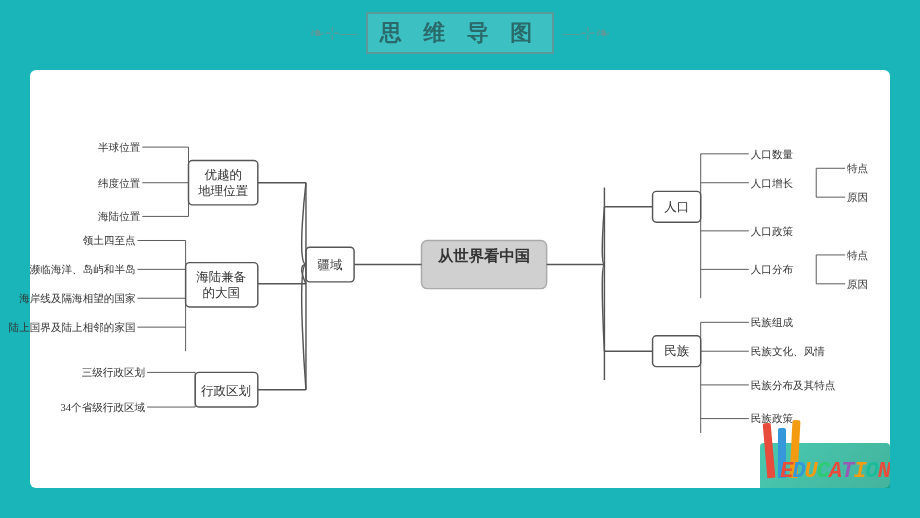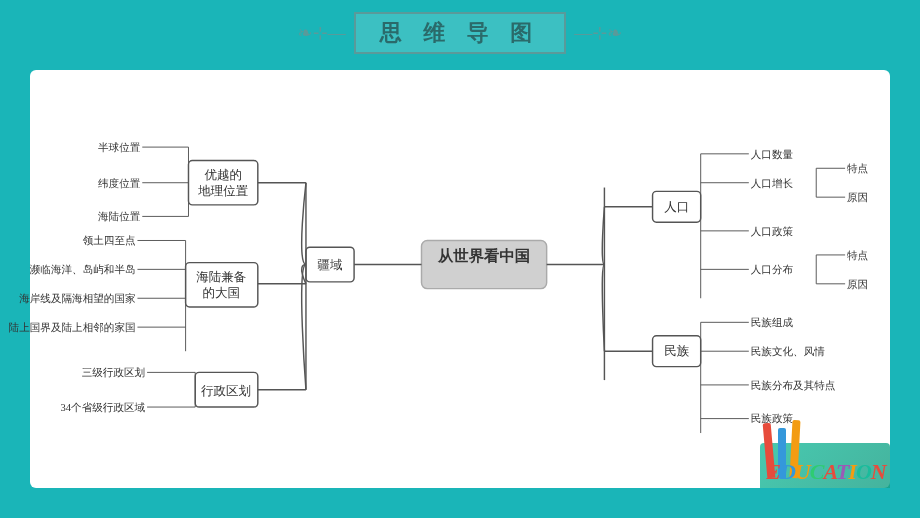--- a/index.html
+++ b/index.html
@@ -28,21 +28,21 @@
     .header-deco {
       color: #5a9a9a;
       font-size: 18px;
     }
     .header-title {
       font-size: 22px;
       font-weight: bold;
       letter-spacing: 8px;
       color: #2a6a6a;
       border: 2px solid #5a9a9a;
-      padding: 4px 24px;
+      padding: 4px 12px;
       background: rgba(255,255,255,0.15);
     }
 
     
     .main-card {
       position: absolute;
       top: 70px;
       left: 30px;
       right: 30px;
       bottom: 30px;
@@ -212,19 +212,19 @@
   </svg>
 </div>
 
 <div class="bottom-deco">
   <div style="position:relative; width:130px; height:80px;">
 
     <div style="position:absolute; bottom:0; left:0; right:0; height:45px; background:linear-gradient(135deg, #1abc9c 0%, #16a085 100%); border-radius:4px 4px 0 0; opacity:0.8;"></div>
     <div style="position:absolute; bottom:10px; left:5px; width:8px; height:55px; background:#e74c3c; border-radius:2px 2px 0 0; transform:rotate(-5deg);"></div>
     <div style="position:absolute; bottom:10px; left:18px; width:8px; height:50px; background:#3498db; border-radius:2px 2px 0 0;"></div>
     <div style="position:absolute; bottom:10px; left:31px; width:8px; height:58px; background:#f39c12; border-radius:2px 2px 0 0; transform:rotate(3deg);"></div>
-    <div style="position:absolute; bottom:5px; left:0; right:0; text-align:center; padding-left:2px;">
+    <div style="position:absolute; bottom:5px; left:0; right:0; text-align:right; padding-left:2px;font-family:Liberation Mono, monospace;">
       <span style="font-size:22px; font-weight:900; font-style:italic; letter-spacing:-1px; line-height:1;">
         <span style="color:#e74c3c;">E</span><span style="color:#3498db;">D</span><span style="color:#f39c12;">U</span><span style="color:#2ecc71;">C</span><span style="color:#e74c3c;">A</span><span style="color:#9b59b6;">T</span><span style="color:#f39c12;">I</span><span style="color:#1abc9c;">O</span><span style="color:#e74c3c;">N</span>
       </span>
     </div>
   </div>
 </div>
 
 </body></html>

